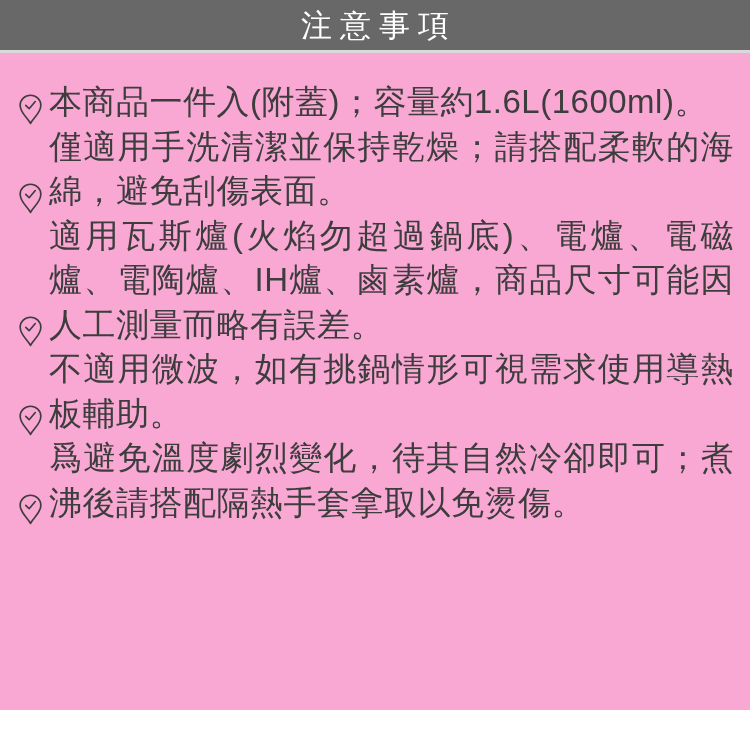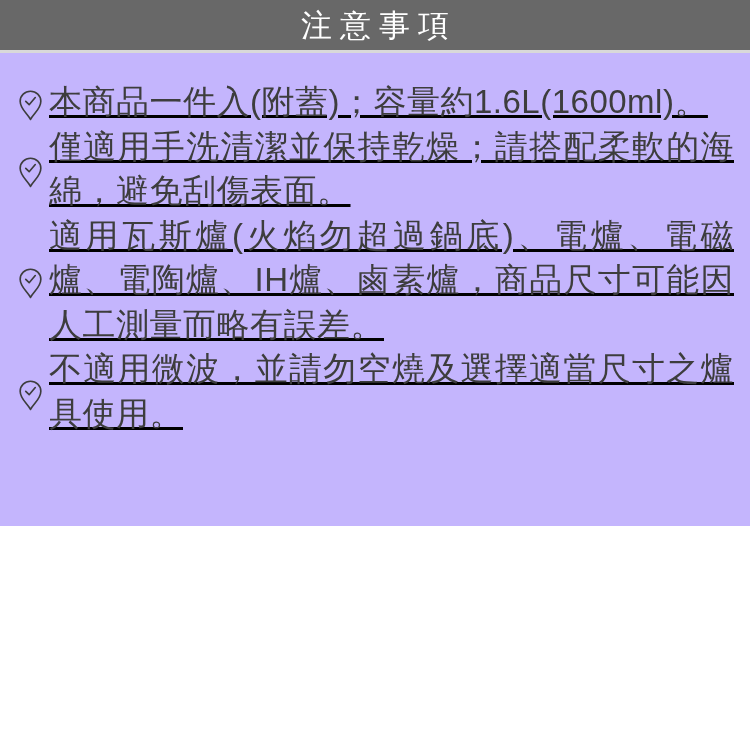--- a/index.html
+++ b/index.html
@@ -4,22 +4,22 @@
 <style>
   html, body {
     margin: 0;
     padding: 0;
     background: #ffffff;
     font-family: "Liberation Sans", sans-serif;
   }
   .page {
     position: relative;
     width: 750px;
-    height: 526px;
-    background: #c4b5fd;
+    height: 710px;
+    background: #f9a8d4;
     overflow: hidden;
     box-sizing: border-box;
   }
   
   .banner {
     width: 100%;
     height: 50px;
     background: #686868;
     border-bottom: 3px solid #d9d9d9;
     display: flex;
@@ -37,22 +37,21 @@
     white-space: nowrap;
   }
   
   .notes {
     list-style: none;
     margin: 0;
     padding: 27px 16px 0 16px;
   }
   .note {
     display: flex;
-    align-items: center;
-    text-decoration: underline;
+    align-items: flex-end;
   }
   .note-icon {
     flex: 0 0 26px;
     width: 26px;
     margin: 7px 5px 0 2px;
     line-height: 0;
   }
   .note-icon svg {
     display: block;
   }
@@ -107,20 +106,29 @@
       <p class="note-text">適用瓦斯爐(火焰勿超過鍋底)、電爐、電磁爐、電陶爐、IH爐、鹵素爐，商品尺寸可能因人工測量而略有誤差。</p>
     </li>
 
     <li class="note">
       <span class="note-icon">
         <svg viewBox="0 0 24 30" width="25" height="31" fill="none" stroke="#3d3d3d" stroke-width="1.6" stroke-linecap="round" stroke-linejoin="round">
           <path d="M12 28.5 C9.5 23 2 18.5 2 10.8 C2 5.3 6.5 1.2 12 1.2 C17.5 1.2 22 5.3 22 10.8 C22 18.5 14.5 23 12 28.5 Z"></path>
           <path d="M7.4 11 L10.7 14.2 L16.6 7.3"></path>
         </svg>
       </span>
-      <p class="note-text">不適用微波，並請勿空燒及選擇適當尺寸之爐具使用。</p>
+      <p class="note-text">不適用微波，如有挑鍋情形可視需求使用導熱板輔助。</p>
     </li>
 
 
+    <li class="note">
+      <span class="note-icon">
+        <svg viewBox="0 0 24 30" width="25" height="31" fill="none" stroke="#3d3d3d" stroke-width="1.6" stroke-linecap="round" stroke-linejoin="round">
+          <path d="M12 28.5 C9.5 23 2 18.5 2 10.8 C2 5.3 6.5 1.2 12 1.2 C17.5 1.2 22 5.3 22 10.8 C22 18.5 14.5 23 12 28.5 Z"></path>
+          <path d="M7.4 11 L10.7 14.2 L16.6 7.3"></path>
+        </svg>
+      </span>
+      <p class="note-text">爲避免溫度劇烈變化，待其自然冷卻即可；煮沸後請搭配隔熱手套拿取以免燙傷。</p>
+    </li>
 
   </ul>
 
 </div>
 
 </body></html>

